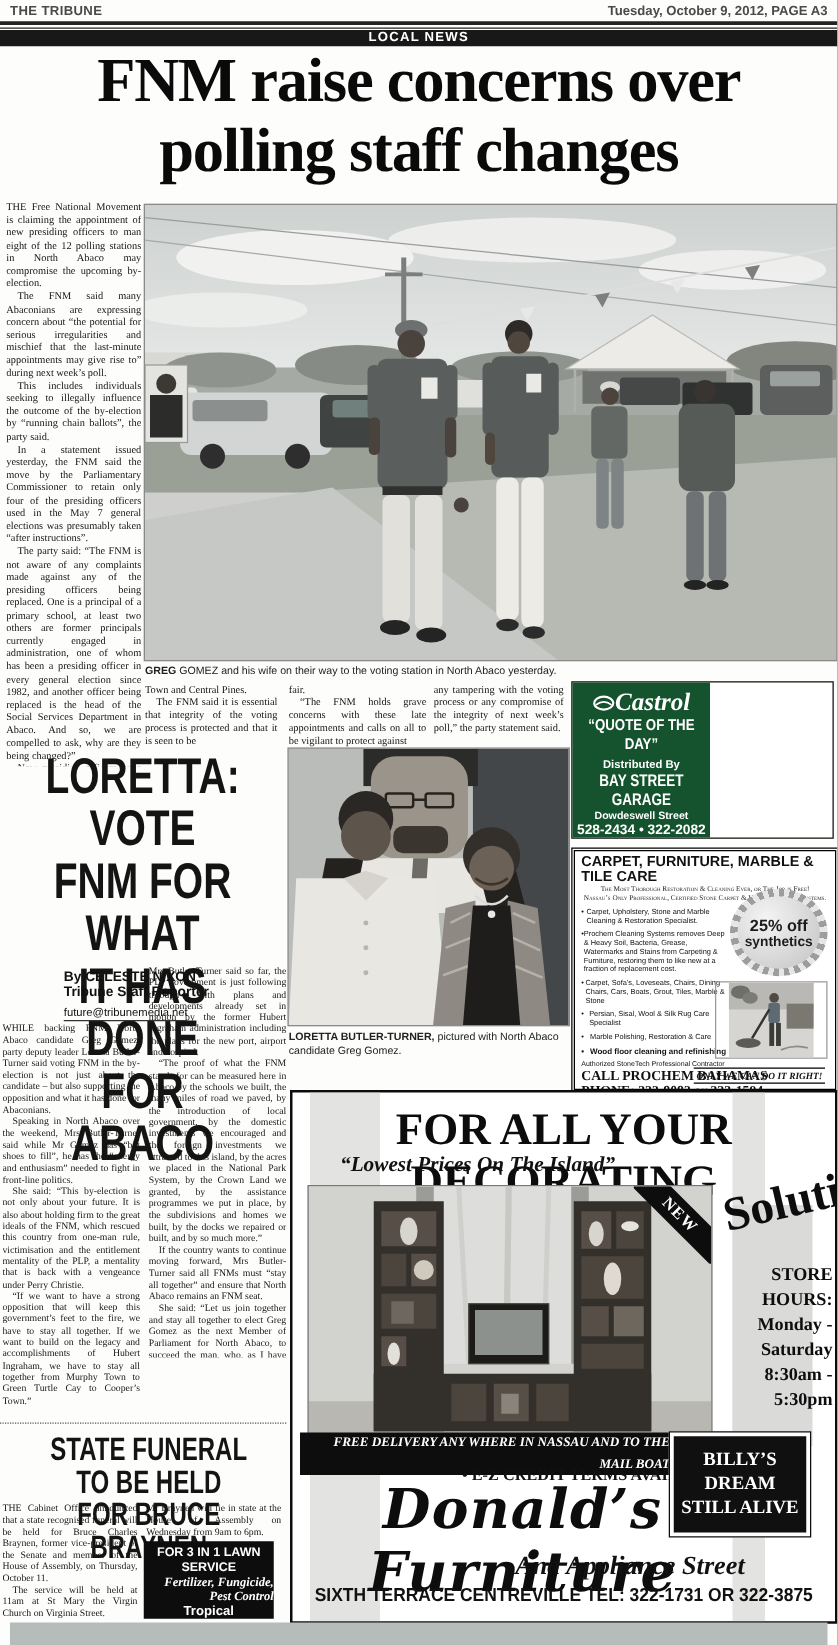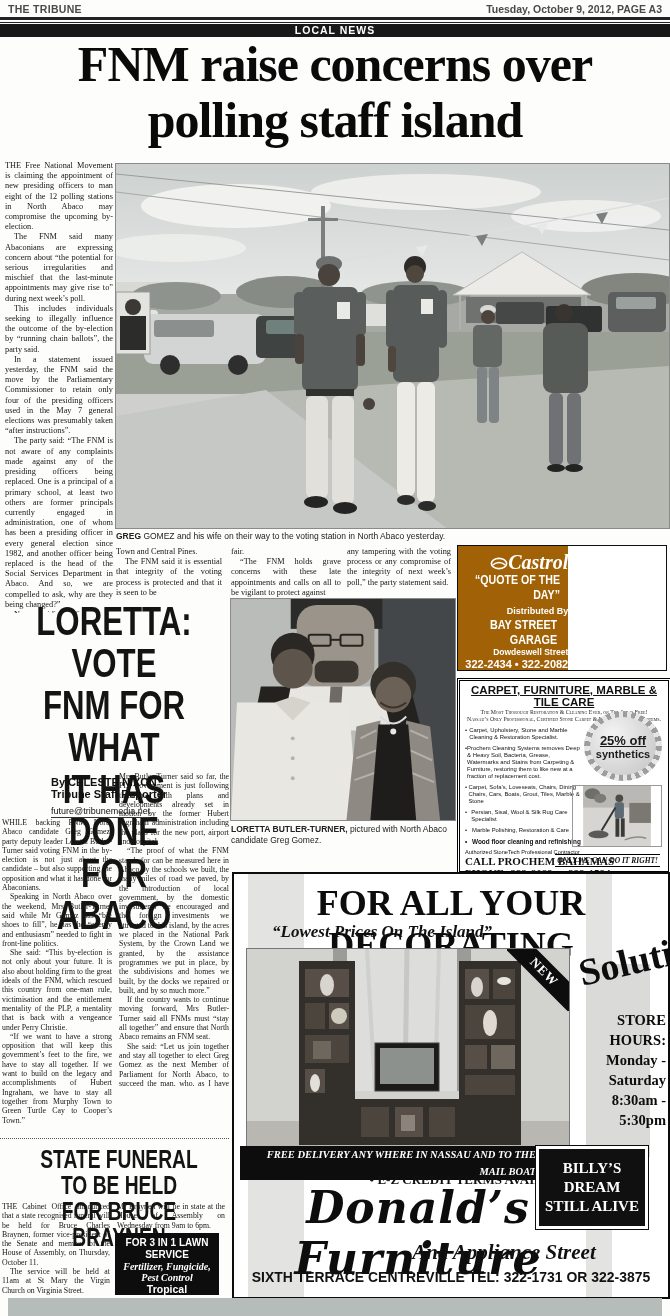--- a/index.html
+++ b/index.html
@@ -30,52 +30,52 @@
   .bigcond{width:228px;text-align:center;font-family:"Liberation Sans",sans-serif;font-weight:700;
            color:#141414;transform:scaleX(.78);transform-origin:center top;}
   .byline{font-family:"Liberation Sans",sans-serif;color:#111;margin-left:48px;}
   .byline .b1{font-size:11px;font-weight:700;line-height:12px;}
   .byline .b2{font-size:11px;font-weight:700;line-height:12px;}
   .byline .b3{font-size:9px;line-height:12px;border-bottom:1px solid #333;display:inline-block;}
   .dotted{border-top:1.5px dotted #555;}
   
   .lawnad{background:#0d0d0d;color:#fff;text-align:center;padding-top:4px;}
   .lawnad .t{font:700 10px "Liberation Sans",sans-serif;line-height:12px;}
-  .lawnad .i{font:italic 700 10px "Liberation Serif",serif;line-height:11px;}
+  .lawnad .i{font:italic 700 10px "Liberation Serif",serif;line-height:11px;text-align:right;}
   .lawnad .e{font:700 10.5px "Liberation Sans",sans-serif;line-height:12px;}
   .lawnad .p{font:700 12px "Liberation Sans",sans-serif;line-height:14px;}
   
   .castrol{border:1.5px solid #0f0f0f;display:flex;background:#fff;}
   .castrol .left{width:47%;padding:14px 5px 0 5px;text-align:center;
                  font:700 9px "Liberation Sans",sans-serif;line-height:11.5px;color:#222;}
-  .castrol .right{width:53%;background:#a16207;color:#fff;text-align:right;padding-top:5px;}
+  .castrol .right{width:53%;background:#14532d;color:#fff;text-align:center;padding-top:5px;}
   .cas-logo{font:italic 700 20px "Liberation Serif",serif;line-height:22px;}
   .cas-q{font:700 12.5px "Liberation Sans",sans-serif;line-height:15px;transform:scaleX(.85);}
   .cas-d{font:700 9px "Liberation Sans",sans-serif;line-height:12px;margin-top:2px;}
   .cas-g{font:700 13.5px "Liberation Sans",sans-serif;line-height:15px;transform:scaleX(.8);}
   .cas-s{font:700 8.5px "Liberation Sans",sans-serif;line-height:10px;}
   .cas-p{font:700 11px "Liberation Sans",sans-serif;line-height:15px;}
   
   .carpet{border:3px double #000;background:#fff;padding:3px 5px;}
-  .carpet .title{font:700 11.5px "Liberation Sans",sans-serif;text-align:center;letter-spacing:0;text-decoration:underline;}
+  .carpet .title{font:700 11.5px "Liberation Sans",sans-serif;text-align:left;letter-spacing:0;}
   .carpet .subt{font-variant:small-caps;font-size:5.8px;line-height:6.8px;text-align:center;color:#222;margin-top:1px;}
   .carpet .bullets{width:118px;margin-top:4px;}
   .carpet .bullet{display:flex;font:5.9px "Liberation Sans",sans-serif;line-height:7px;margin-bottom:4px;color:#111;}
   .carpet .bullet .dot{width:7px;}
   .carpet .bullet.bold6{font-weight:700;font-size:6.4px;}
   .carpet .auth{font:5.6px "Liberation Sans",sans-serif;margin-top:2px;}
   .carpet .call{font:700 11px "Liberation Serif",serif;line-height:12.5px;}
   .carpet .tag{position:absolute;right:8px;bottom:4px;font:italic 700 7.5px "Liberation Serif",serif;
                border-top:1px solid #000;border-bottom:1px solid #000;padding:1px 2px;}
   .seal{position:absolute;right:6px;top:30px;width:78px;height:70px;border-radius:50%;
         background:repeating-conic-gradient(#9d9d9d 0 7.5deg,#e6e6e6 7.5deg 15deg);}
   .seal .inner{position:absolute;inset:6px;border-radius:50%;
         background:radial-gradient(circle at 35% 30%,#f4f4f4,#c2c2c2);display:flex;flex-direction:column;
         align-items:center;justify-content:center;color:#1c1c1c;}
-  .seal .l1{font:700 13px "Liberation Sans",sans-serif;text-decoration:underline;}
+  .seal .l1{font:700 13px "Liberation Sans",sans-serif;}
   .seal .l2{font:700 11px "Liberation Sans",sans-serif;text-align:right;}
   
   .decad{border:2px solid #0c0c0c;background:#fff;overflow:hidden;}
   .stripe{position:absolute;background:#e3e3e2;top:0;bottom:0;}
   .dec-head{position:absolute;left:0;top:8px;width:100%;text-align:center;
             font:700 36px "Liberation Serif",serif;letter-spacing:0;color:#0c0c0c;}
   .dec-sub{position:absolute;left:38px;top:48px;font:italic 700 17px "Liberation Serif",serif;}
   .dec-photo{position:absolute;left:12px;top:74px;width:322px;height:212px;border:1px solid #777;
              background:#d2d2d0;overflow:hidden;}
   .ribbon{position:absolute;right:0;top:0;width:62px;height:62px;overflow:hidden;}
@@ -107,21 +107,21 @@
 
 <div class="page">
 
   <div class="abs mast-paper">THE TRIBUNE</div>
   <div class="abs mast-date">Tuesday, October 9, 2012, PAGE A3</div>
   <div class="abs mast-rule"></div>
   <div class="abs localbar">LOCAL NEWS</div>
 
   <h1 class="abs headline" style="margin:0">
     <span>FNM raise concerns over</span><br>
-    <span>polling staff island</span>
+    <span>polling staff changes</span>
   </h1>
 
   <div class="abs bodycol" style="left:5px;top:161px;width:108px;height:452px;">
     <p class="noind">THE Free National Movement is claiming the appointment of new presiding officers to man eight of the 12 polling stations in North Abaco may compromise the upcoming by-election.</p>
     <p>The FNM said many Abaconians are expressing concern about “the potential for serious irregularities and mischief that the last-minute appointments may give rise to” during next week’s poll.</p>
     <p>This includes individuals seeking to illegally influence the outcome of the by-election by “running chain ballots”, the party said.</p>
     <p>In a statement issued yesterday, the FNM said the move by the Parliamentary Commissioner to retain only four of the presiding officers used in the May 7 general elections was presumably taken “after instructions”.</p>
     <p>The party said: “The FNM is not aware of any complaints made against any of the presiding officers being replaced. One is a principal of a primary school, at least two others are former principals currently engaged in administration, one of whom has been a presiding officer in every general election since 1982, and another officer being replaced is the head of the Social Services Department in Abaco. And so, we are compelled to ask, why are they being changed?”</p>
     <p>New presiding officers have been appointed in Grand Cay, Cedar Harbour, Wood Cay, Treasure Cay, Green Turtle Cay, Murphy</p>
   </div>
@@ -307,21 +307,21 @@
       <div class="cas-logo">
         <svg width="18" height="13" viewBox="0 0 26 18" style="vertical-align:-1px">
           <ellipse cx="13" cy="9" rx="11" ry="7.5" fill="none" stroke="#fff" stroke-width="2.4"></ellipse>
           <path d="M4,11 Q13,4 22,11" fill="none" stroke="#fff" stroke-width="2"></path>
         </svg><span>Castrol</span>
       </div>
       <div class="cas-q">“QUOTE OF THE DAY”</div>
       <div class="cas-d">Distributed By</div>
       <div class="cas-g">BAY STREET GARAGE</div>
       <div class="cas-s">Dowdeswell Street</div>
-      <div class="cas-p">322-2434  •  322-2082</div>
+      <div class="cas-p">528-2434  •  322-2082</div>
     </div>
   </div>
 
   <div class="abs carpet" style="left:457px;top:678px;width:198px;height:184px;">
     <div class="title">CARPET, FURNITURE, MARBLE &amp; TILE CARE</div>
     <div class="subt">
       <span>The Most Thorough Restoration &amp; Cleaning Ever, or The Job is Free!</span><br>
       <span>Nassau’s Only Professional, Certified Stone Carpet &amp; Upholstery Care Systems.</span>
     </div>
     <div class="bullets">

